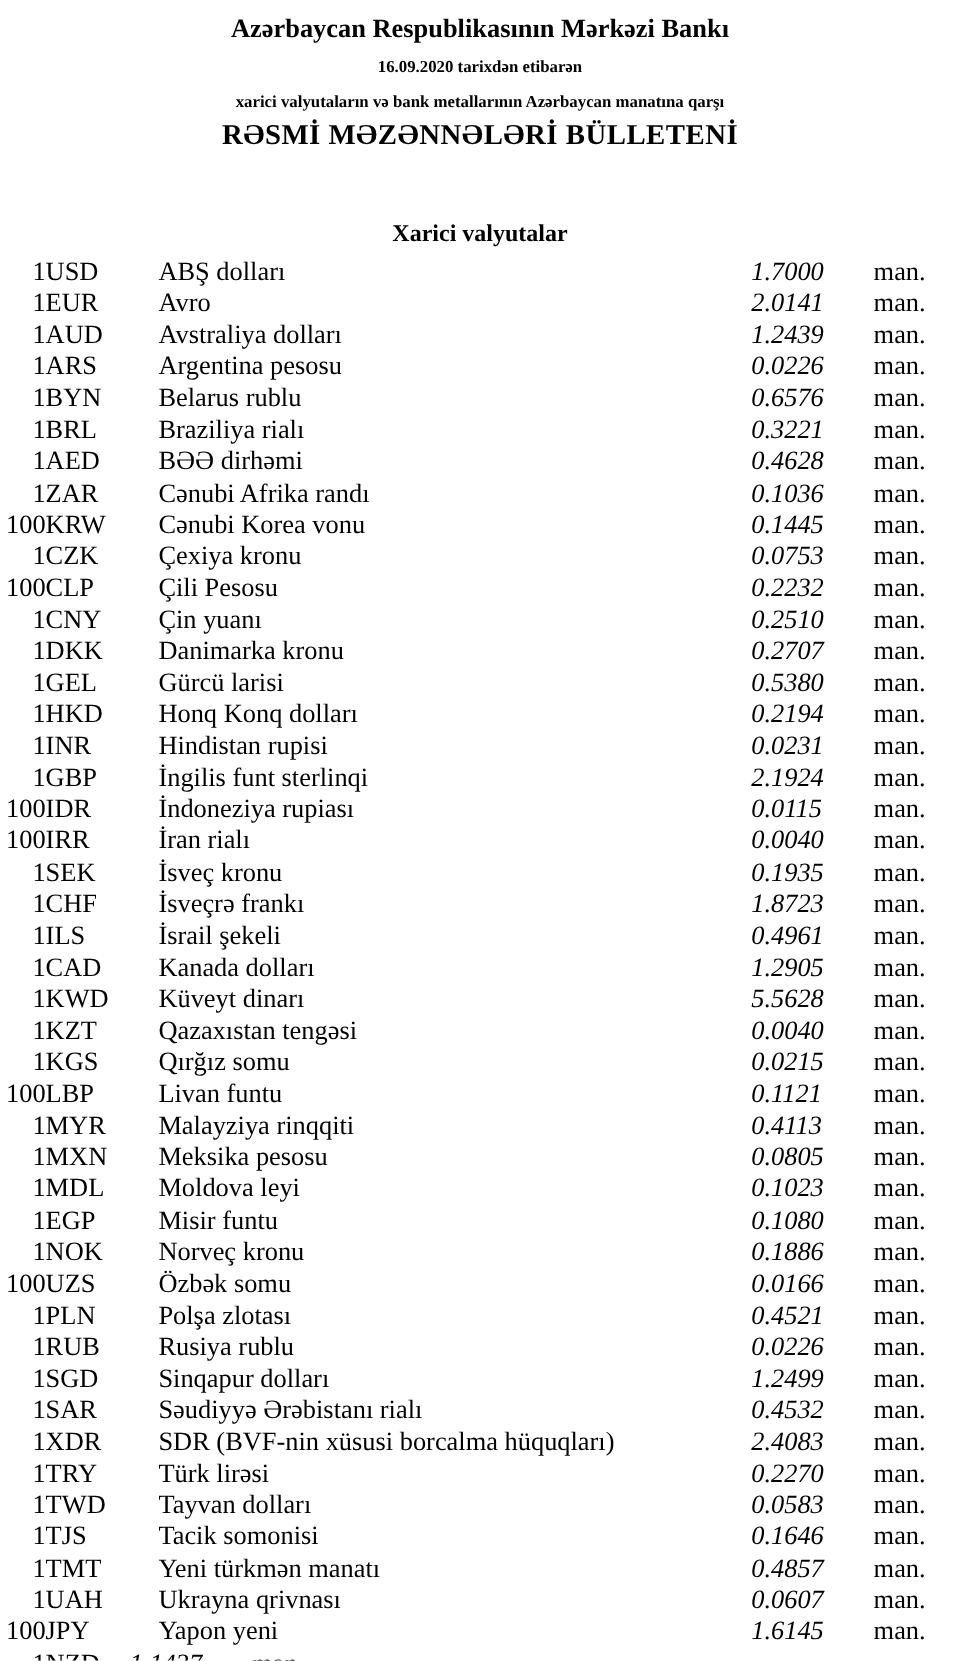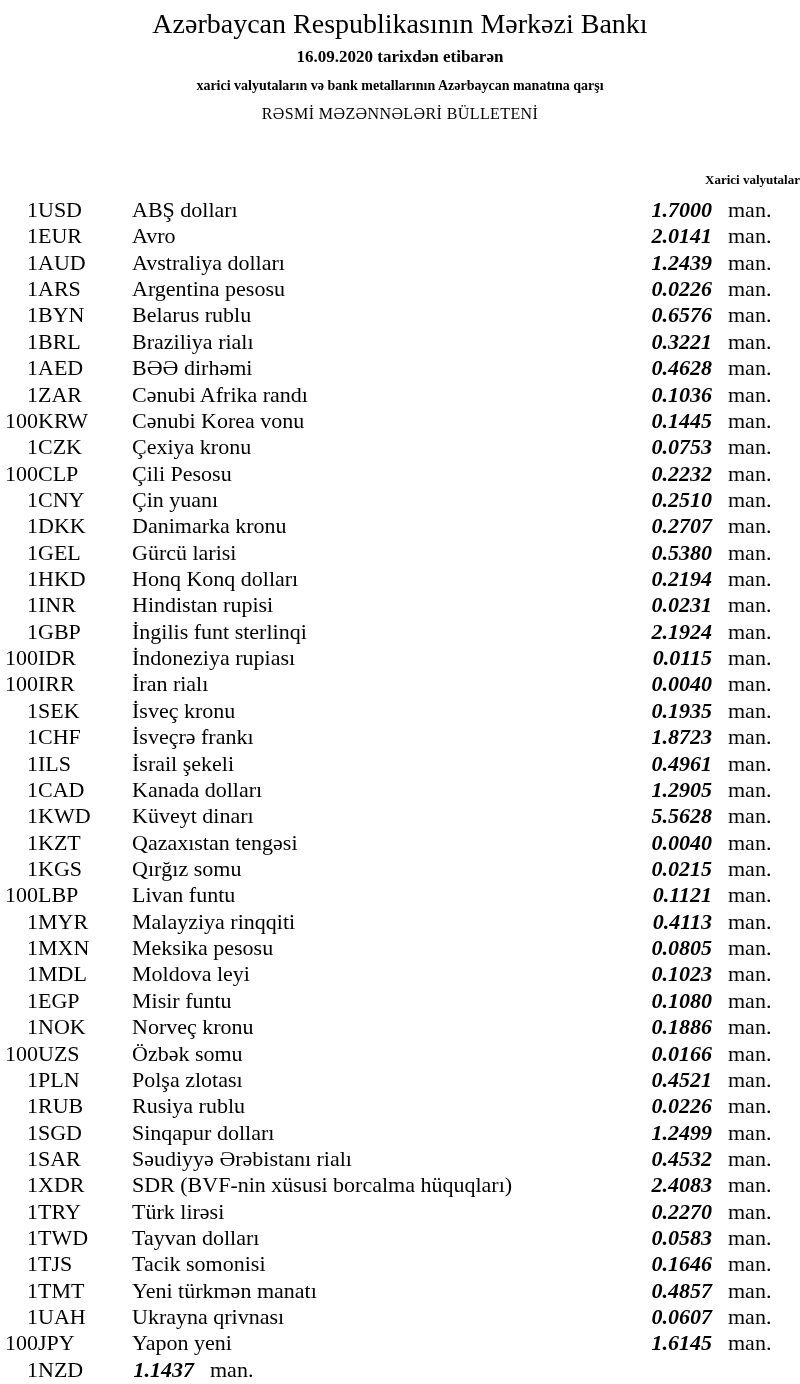--- a/index.html
+++ b/index.html
@@ -12,66 +12,65 @@
     width: 800px;
     height: 1384px;
     background: #ffffff;
     color: #000000;
     font-family: "Liberation Serif", "DejaVu Serif", serif;
     overflow: hidden;
   }
   .doc-header { text-align: center; }
   .bank-name {
     padding-top: 8px;
-    font-size: 28px;
-    font-weight: 400;
+    font-size: 22px;
+    font-weight: 700;
     line-height: 32px;
   }
   .date-line {
     margin-top: 5px;
-    font-size: 17px;
+    font-size: 14px;
     font-weight: 700;
     line-height: 24px;
   }
   .subtitle {
     margin-top: 4px;
     font-size: 14px;
     font-weight: 700;
     line-height: 25px;
   }
   .bulletin-title {
     margin-top: 3px;
-    font-size: 16px;
-    font-weight: 400;
+    font-size: 24px;
+    font-weight: 700;
     line-height: 25px;
     letter-spacing: 0.4px;
   }
   .section-title {
-    margin-top: 41px;
-    text-align: right;
-    font-size: 13px;
+    margin-top: 57px;
+    text-align: center;
+    font-size: 20px;
     font-weight: 700;
     line-height: 25px;
   }
   .rates-table { margin-top: 5px; }
   .row {
     display: flex;
     height: 26.37px;
     line-height: 26.37px;
     font-size: 22px;
     white-space: nowrap;
   }
   .cell-qty  { flex: none; width: 38px;  text-align: right; }
   .cell-code { flex: none; width: 70px;  text-align: left; }
   .cell-name { flex: 1; min-width: 0; overflow: hidden; margin-left: 24px; }
   .cell-rate {
     flex: none;
     width: 86px;
-    text-align: right;
-    font-weight: 700;
+    font-weight: 400;
     font-style: italic;
   }
   .cell-unit {
     flex: none;
     width: 88px;
     box-sizing: border-box;
     padding-left: 16px;
   }
 </style>
 </head>

